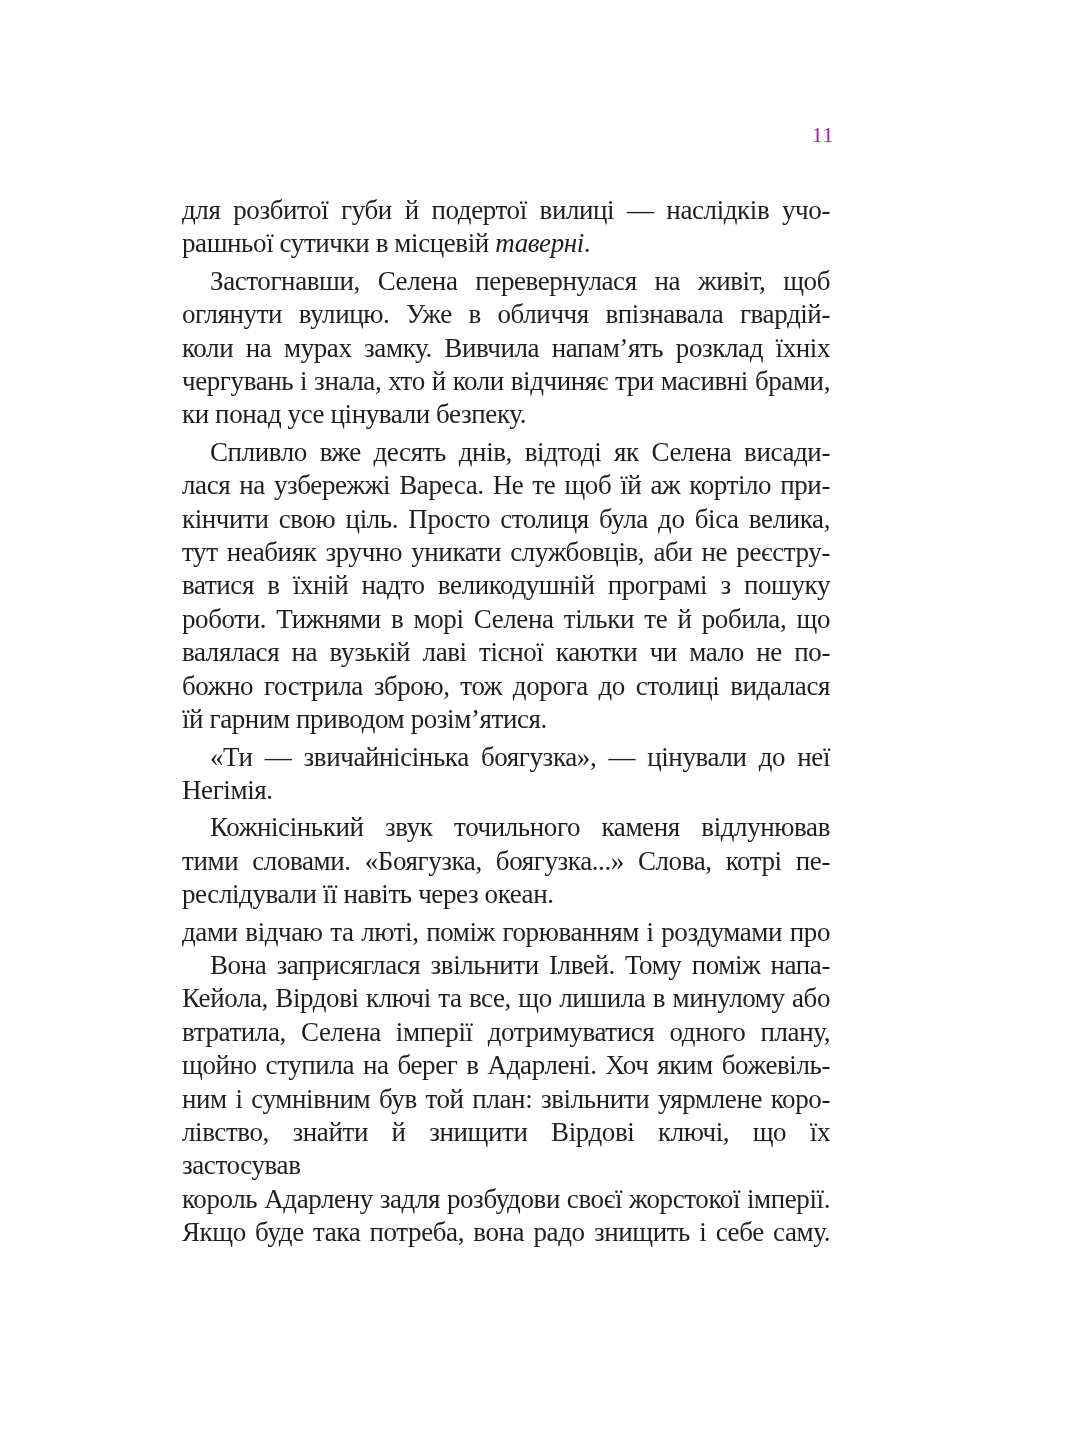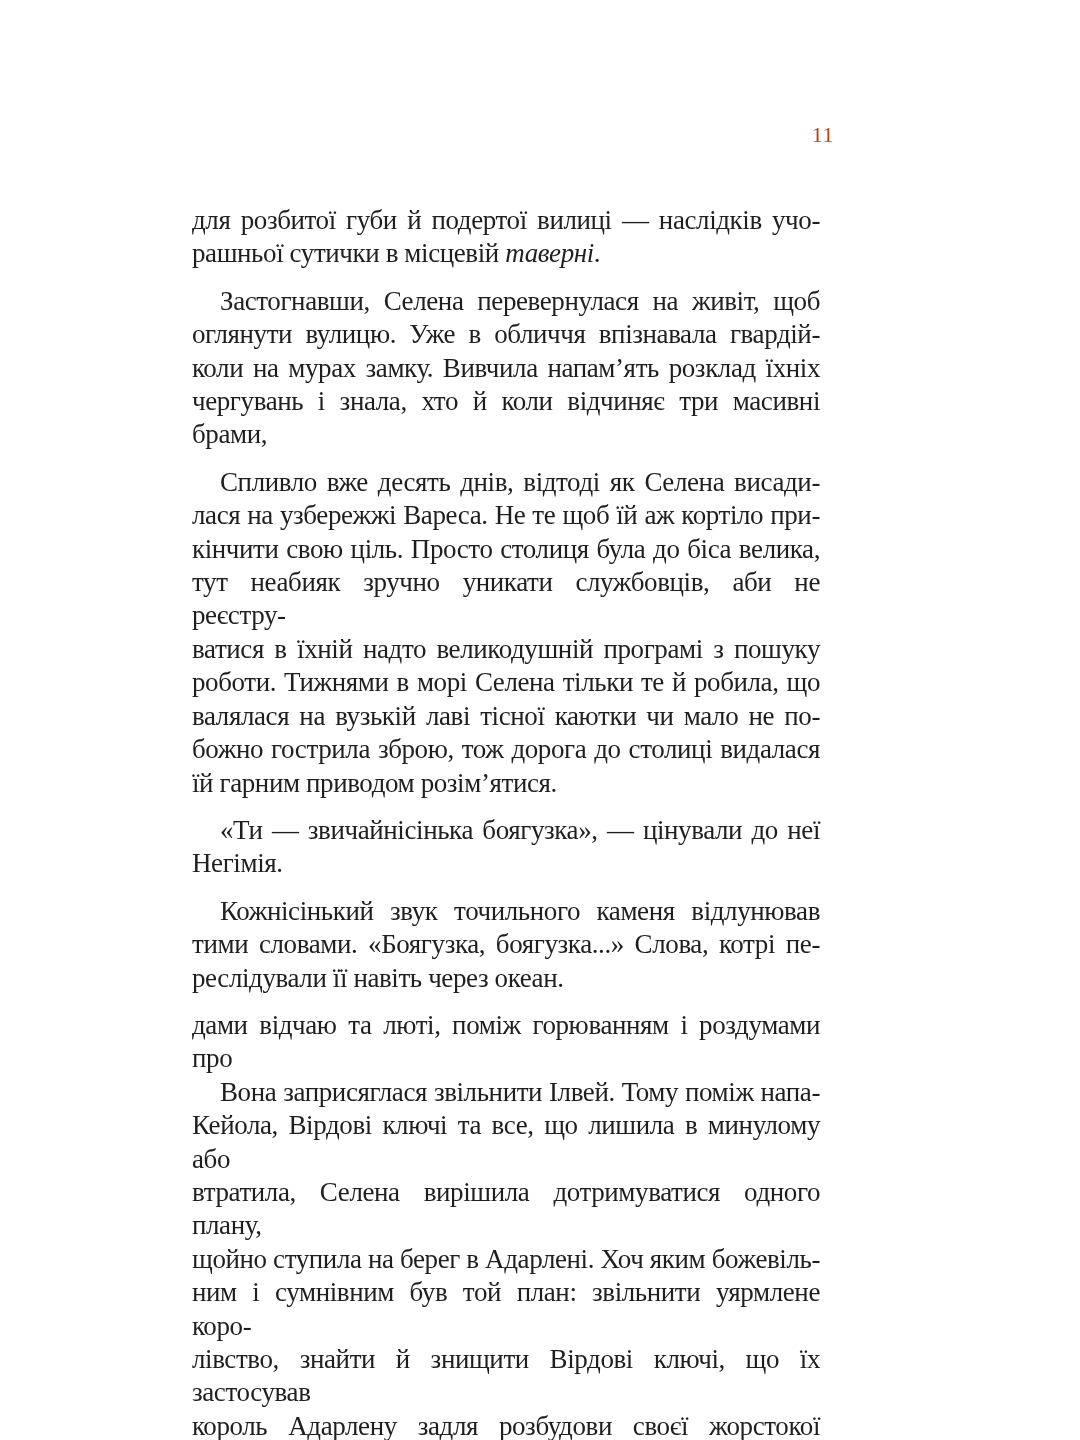--- a/index.html
+++ b/index.html
@@ -17,33 +17,33 @@
     color: #1f1f1f;
   }
   .page-number {
     position: absolute;
     top: 122px;
     left: 178px;
     width: 656px;
     text-align: right;
     font-size: 22px;
     letter-spacing: 0.5px;
-    color: #c2410c;
+    color: #a21caf;
   }
   .text-block {
     position: absolute;
     top: 190px;
     left: 178px;
     width: 656px;
     font-size: 27px;
     line-height: 33.4px;
     letter-spacing: -0.4px;
   }
   .para {
-    margin: 14px;
+    margin: 4px;
   }
   .line {
     text-align: justify;
     text-align-last: justify;
     white-space: normal;
   }
   .line.no-just {
     text-align: left;
     text-align-last: left;
   }
@@ -62,20 +62,21 @@
   <div class="text-block">
       <div class="para">
         <div class="line"><span>для розбитої губи й подертої вилиці — наслідків учо-</span></div>
         <div class="line no-just"><span>рашньої сутички в місцевій </span><em>таверні</em><span>.</span></div>
       </div>
       <div class="para">
         <div class="line indent"><span>Застогнавши, Селена перевернулася на живіт, щоб</span></div>
         <div class="line"><span>оглянути вулицю. Уже в обличчя впізнавала гвардій-</span></div>
         <div class="line"><span>коли на мурах замку. Вивчила напам’ять розклад їхніх</span></div>
         <div class="line"><span>чергувань і знала, хто й коли відчиняє три масивні брами,</span></div>
+        <div class="line no-just"><span>ки понад усе цінували безпеку.</span></div>
       </div>
       <div class="para">
         <div class="line indent"><span>Спливло вже десять днів, відтоді як Селена висади-</span></div>
         <div class="line"><span>лася на узбережжі Вареса. Не те щоб їй аж кортіло при-</span></div>
         <div class="line"><span>кінчити свою ціль. Просто столиця була до біса велика,</span></div>
         <div class="line"><span>тут неабияк зручно уникати службовців, аби не реєстру-</span></div>
         <div class="line"><span>ватися в їхній надто великодушній програмі з пошуку</span></div>
         <div class="line"><span>роботи. Тижнями в морі Селена тільки те й робила, що</span></div>
         <div class="line"><span>валялася на вузькій лаві тісної каютки чи мало не по-</span></div>
         <div class="line"><span>божно гострила зброю, тож дорога до столиці видалася</span></div>
@@ -87,20 +88,21 @@
       </div>
       <div class="para">
         <div class="line indent"><span>Кожнісінький звук точильного каменя відлунював</span></div>
         <div class="line"><span>тими словами. «Боягузка, боягузка...» Слова, котрі пе-</span></div>
         <div class="line no-just"><span>реслідували її навіть через океан.</span></div>
       </div>
       <div class="para">
         <div class="line"><span>дами відчаю та люті, поміж горюванням і роздумами про</span></div>
         <div class="line indent"><span>Вона заприсяглася звільнити Ілвей. Тому поміж напа-</span></div>
         <div class="line"><span>Кейола, Вірдові ключі та все, що лишила в минулому або</span></div>
-        <div class="line"><span>втратила, Селена вирішила дотримуватися одного плану,</span></div>
+        <div class="line"><span>втратила, Селена імперії дотримуватися одного плану,</span></div>
         <div class="line"><span>щойно ступила на берег в Адарлені. Хоч яким божевіль-</span></div>
         <div class="line"><span>ним і сумнівним був той план: звільнити уярмлене коро-</span></div>
         <div class="line"><span>лівство, знайти й знищити Вірдові ключі, що їх застосував</span></div>
         <div class="line"><span>король Адарлену задля розбудови своєї жорстокої імперії.</span></div>
+        <div class="line"><span>Якщо буде така потреба, вона радо знищить і себе саму.</span></div>
       </div>
     </div>
 </div>
 
 </body></html>

